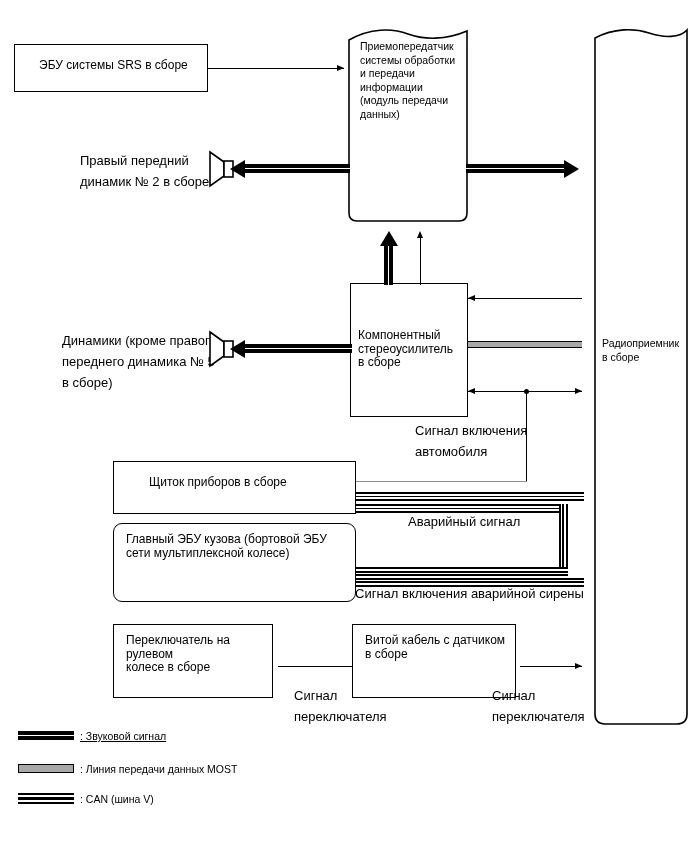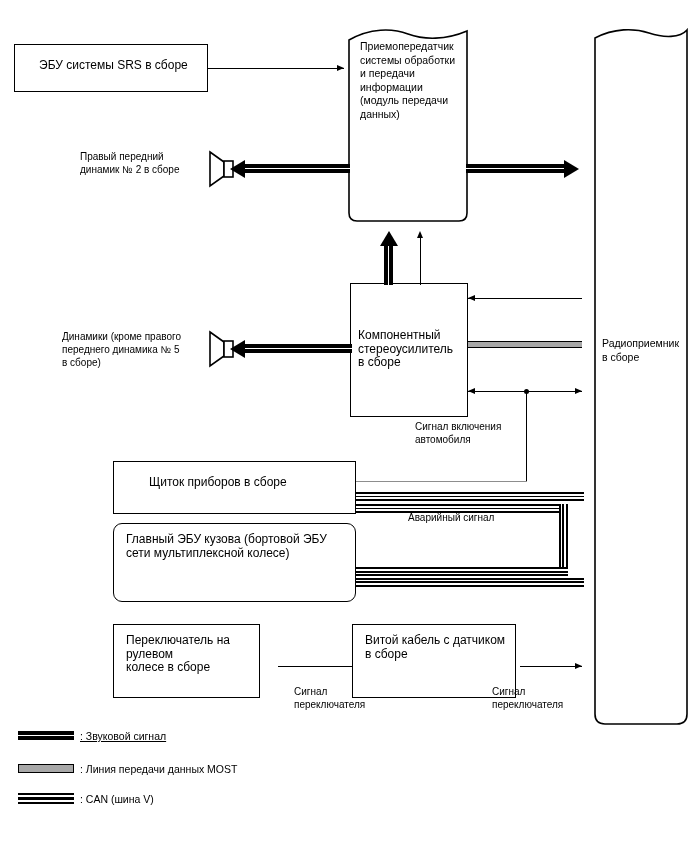--- a/index.html
+++ b/index.html
@@ -1,19 +1,19 @@
 <!DOCTYPE html>
 <html><head>
 <meta charset="utf-8">
 <style>
   html,body{margin:0;padding:0;background:#ffffff;}
   body{font-family:"Liberation Sans","DejaVu Sans",sans-serif;color:#000;}
   #canvas{position:relative;width:688px;height:852px;background:#fff;overflow:hidden;}
 
-  .lbl{position:absolute;font-size:10px;line-height:13px;color:#000;white-space:pre-line;}
+  .lbl{position:absolute;font-size:13px;line-height:21px;color:#000;white-space:pre-line;}
 
   
   .box{position:absolute;border:1.6px solid #000;background:#fff;box-sizing:border-box;}
   .box .btxt{position:absolute;font-size:12px;line-height:13.5px;white-space:pre-line;}
 
   .rbox{border-radius:9px;}
 
   
   .tornwrap{position:absolute;}
   .tornwrap svg{display:block;}
@@ -115,21 +115,21 @@
 
   <div class="box" style="left:113px;top:461px;width:243px;height:53px;">
     <div class="btxt" style="left:12px;top:14px;padding-left:23px;">Щиток приборов в сборе</div>
   </div>
 
   <div class="box rbox" style="left:113px;top:523px;width:243px;height:79px;">
     <div class="btxt" style="left:12px;top:9px;">Главный ЭБУ кузова (бортовой ЭБУ
 сети мультиплексной колесе)</div>
   </div>
 
-  <div class="box" style="left:113px;top:624px;width:147px;height:74px;">
+  <div class="box" style="left:113px;top:624px;width:160px;height:74px;">
     <div class="btxt" style="left:12px;top:9px;">Переключатель на рулевом
 колесе в сборе</div>
   </div>
 
   <div class="box" style="left:352px;top:624px;width:164px;height:74px;">
     <div class="btxt" style="left:12px;top:9px;">Витой кабель с датчиком
 в сборе</div>
   </div>
 
   <div class="lbl" style="left:80px;top:150px;text-align:left;">Правый передний
@@ -181,20 +181,21 @@
   <div class="lbl" style="left:415px;top:420px;">Сигнал включения
 автомобиля</div>
 
   <div class="can-h" style="left:356px;top:492px;width:228px;"></div>
 
   <div class="can-h" style="left:356px;top:504px;width:212px;"></div>
   <div class="can-v" style="left:559px;top:504px;height:72px;"></div>
   <div class="can-h" style="left:356px;top:567px;width:212px;"></div>
   <div class="can-h" style="left:356px;top:578px;width:228px;"></div>
   <div class="lbl" style="left:408px;top:511px;">Аварийный сигнал</div>
+  <div class="lbl" style="left:355px;top:583px;">Сигнал включения аварийной сирены</div>
 
   <div class="hline" style="left:278px;top:666px;width:74px;"></div>
   <div class="lbl" style="left:294px;top:685px;">Сигнал
 переключателя</div>
 
   <div class="hline" style="left:520px;top:666px;width:62px;"></div>
   <div class="ah thin-right" style="left:575px;top:662.5px;"></div>
   <div class="lbl" style="left:492px;top:685px;">Сигнал
 переключателя</div>
 

